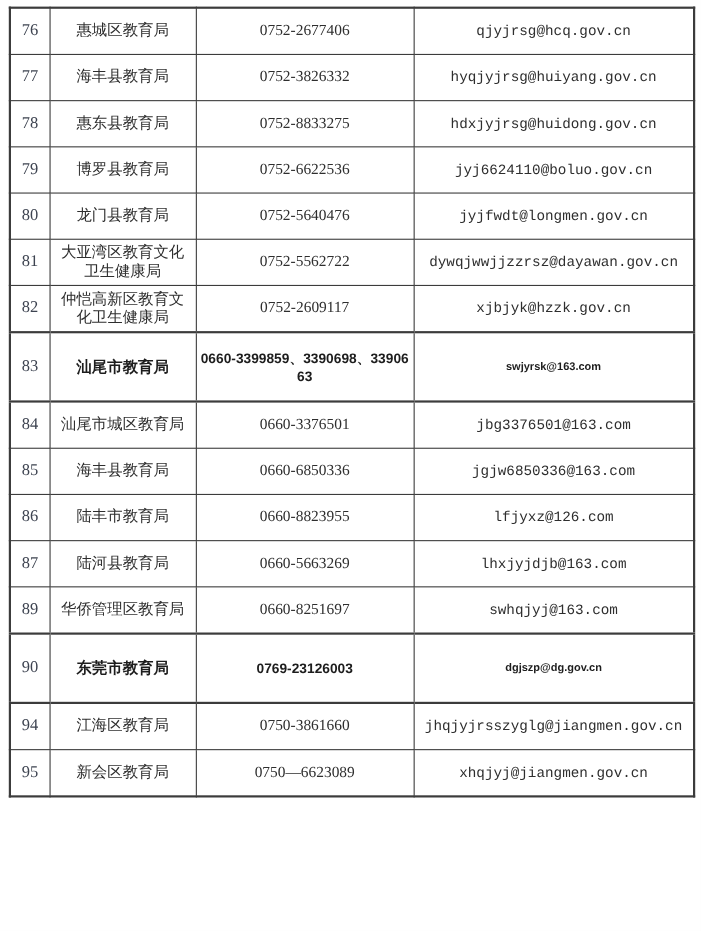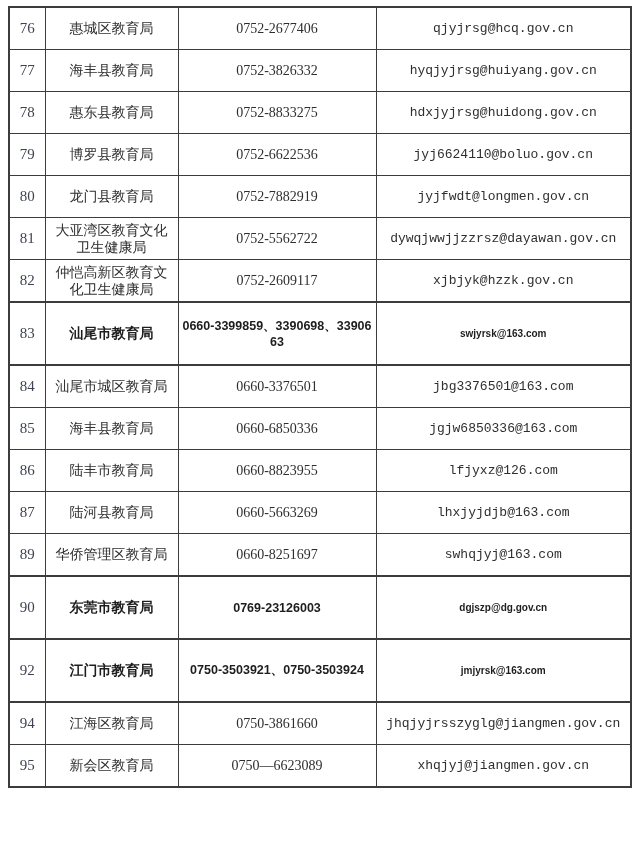--- a/index.html
+++ b/index.html
@@ -101,21 +101,21 @@
   </tr>
         <tr>
     <td class="col-num">79</td>
     <td class="col-name">博罗县教育局</td>
     <td class="col-phone">0752-6622536</td>
     <td class="col-email">jyj6624110@boluo.gov.cn</td>
   </tr>
         <tr>
     <td class="col-num">80</td>
     <td class="col-name">龙门县教育局</td>
-    <td class="col-phone">0752-7882919</td>
+    <td class="col-phone">0752-5640476</td>
     <td class="col-email">jyjfwdt@longmen.gov.cn</td>
   </tr>
         <tr>
     <td class="col-num">81</td>
     <td class="col-name">大亚湾区教育文化卫生健康局</td>
     <td class="col-phone">0752-5562722</td>
     <td class="col-email">dywqjwwjjzzrsz@dayawan.gov.cn</td>
   </tr>
         <tr>
     <td class="col-num">82</td>
@@ -158,26 +158,20 @@
     <td class="col-name">华侨管理区教育局</td>
     <td class="col-phone">0660-8251697</td>
     <td class="col-email">swhqjyj@163.com</td>
   </tr>
         <tr class="bold-row">
     <td class="col-num">90</td>
     <td class="col-name">东莞市教育局</td>
     <td class="col-phone">0769-23126003</td>
     <td class="col-email">dgjszp@dg.gov.cn</td>
   </tr>
-        <tr class="bold-row">
-    <td class="col-num">92</td>
-    <td class="col-name">江门市教育局</td>
-    <td class="col-phone">0750-3503921、0750-3503924</td>
-    <td class="col-email">jmjyrsk@163.com</td>
-  </tr>
         <tr>
     <td class="col-num">94</td>
     <td class="col-name">江海区教育局</td>
     <td class="col-phone">0750-3861660</td>
     <td class="col-email">jhqjyjrsszyglg@jiangmen.gov.cn</td>
   </tr>
         <tr>
     <td class="col-num">95</td>
     <td class="col-name">新会区教育局</td>
     <td class="col-phone">0750—6623089</td>

